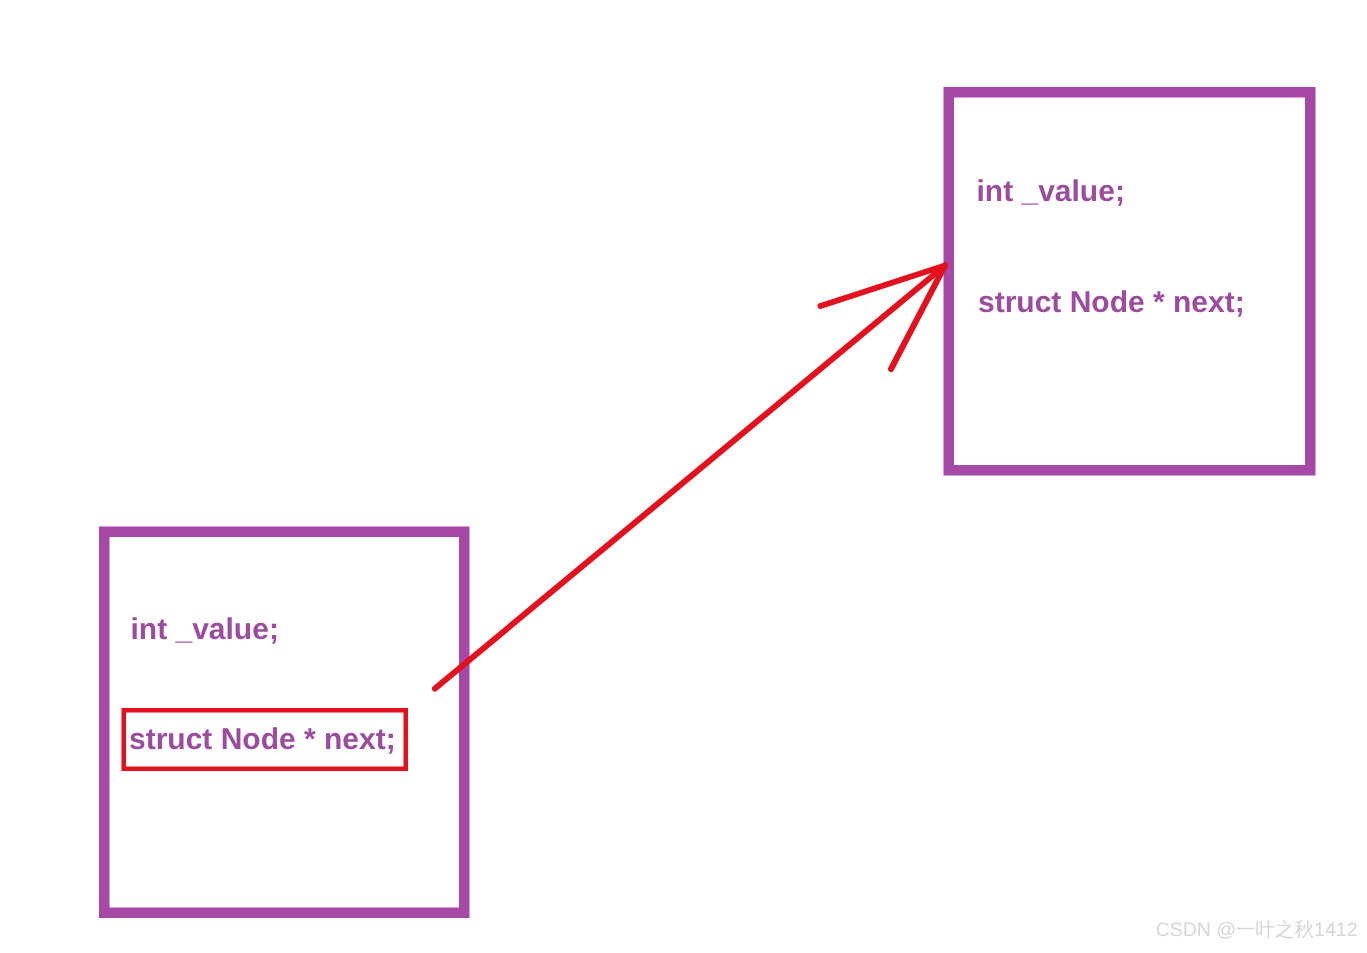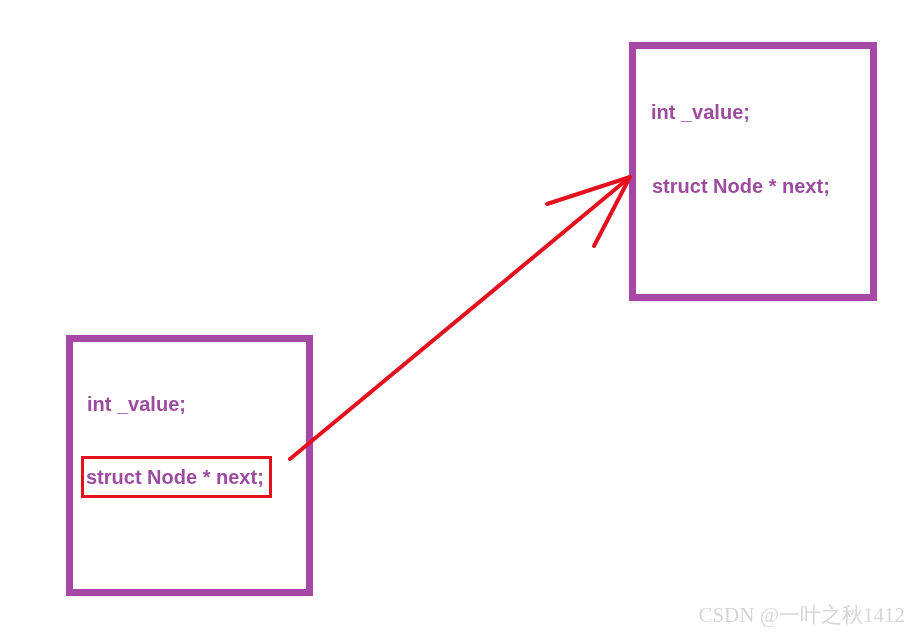--- a/index.html
+++ b/index.html
@@ -13,20 +13,21 @@
     height: 635px;
     background: #ffffff;
     overflow: hidden;
     font-family: "Liberation Sans", sans-serif;
   }
   .node {
     position: absolute;
     box-sizing: border-box;
     border: 7px solid #a648a6;
     background: #ffffff;
+    margin-top: 16px;
   }
   .node-top {
     left: 629px;
     top: 42px;
     width: 248px;
     height: 259px;
   }
   .node-bottom {
     left: 66px;
     top: 335px;
@@ -62,25 +63,24 @@
     left: 0;
     top: 0;
     width: 911px;
     height: 635px;
     pointer-events: none;
   }
   .watermark {
     position: absolute;
     right: 6px;
     bottom: 8px;
-    font-size: 21px;
+    font-size: 13px;
     line-height: 1.1;
     color: #d6d6d6;
     white-space: nowrap;
-    font-family: Liberation Serif, serif;
   }
 </style>
 </head>
 <body>
 
 <div class="canvas">
 
   <div class="node node-top">
     <div class="code-line line-value">int _value;</div>
     <div class="code-line line-next">struct Node * next;</div>

